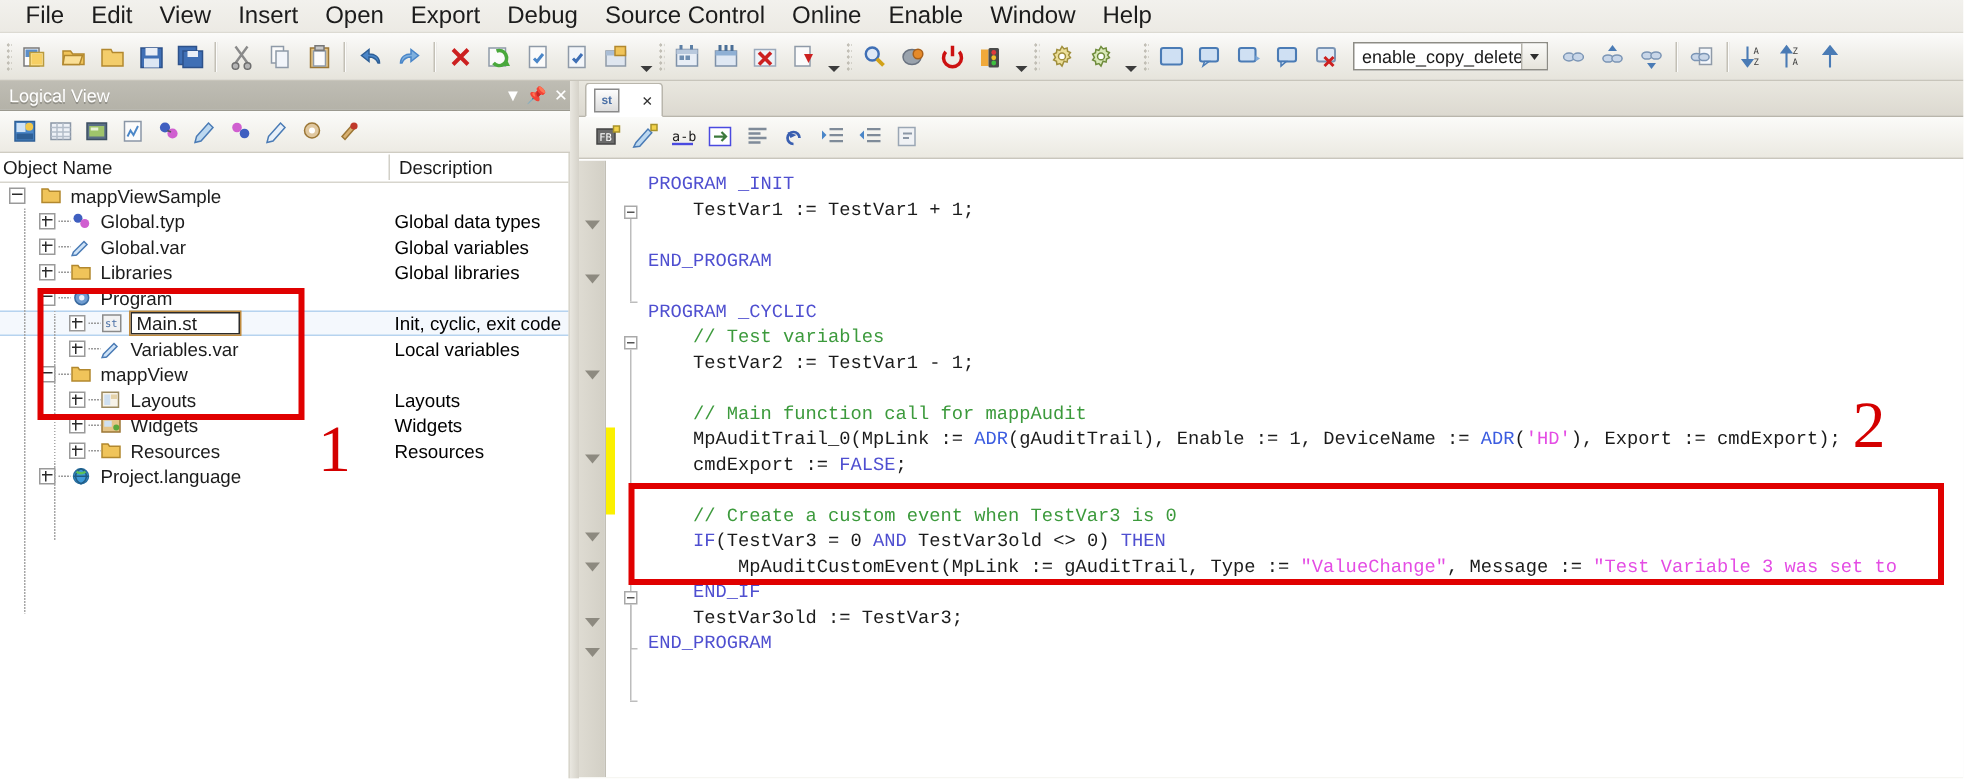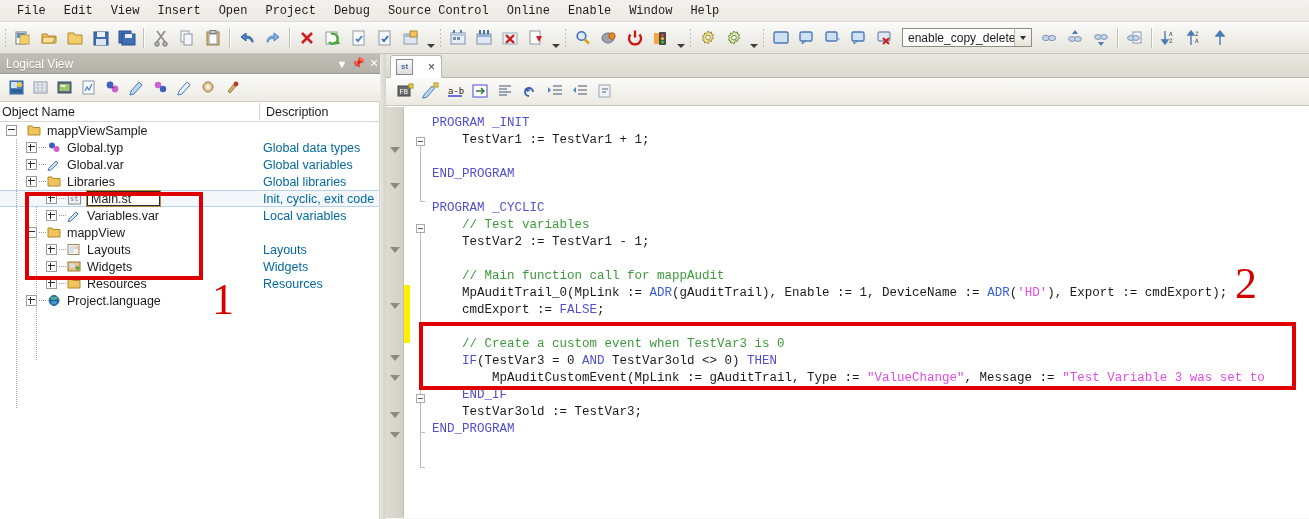--- a/index.html
+++ b/index.html
@@ -17,22 +17,22 @@
 
   
   .menubar {
     position: absolute; left: 0; top: 0; width: 1309px; height: 22px;
     background: linear-gradient(to bottom, #f2f1ed 0%, #eceae4 100%);
     border-bottom: 1px solid #dcdad2;
     display: flex; align-items: center;
     padding-left: 8px; box-sizing: border-box;
   }
   .menu-item {
-    padding: 3px 9px; font-size: 12px; color: #1c1c1c;
-    white-space: nowrap; cursor: default; line-height: 14px; font-family: Liberation Mono, monospace;
+    padding: 3px 9px; font-size: 16px; color: #1c1c1c;
+    white-space: nowrap; cursor: default; line-height: 14px;
   }
 
   
   .toolbar {
     position: absolute; left: 0; top: 22px; width: 1309px; height: 32px;
     background: linear-gradient(to bottom, #fbfbfa 0%, #f0efea 48%, #e6e4dc 100%);
     border-bottom: 1px solid #c8c5bb;
     display: flex; align-items: center; box-sizing: border-box;
     padding-left: 2px;
   }
@@ -119,21 +119,21 @@
   .tree { position: relative; background: #ffffff; height: 395px; overflow: hidden; }
   .trow {
     height: 17px; display: flex; align-items: center; position: relative;
     box-sizing: border-box;
   }
   .trow.sel {
     background: #f4f8fd; border-top: 1px solid #b6d3ef; border-bottom: 1px solid #b6d3ef;
   }
   .tname { width: 259px; display: flex; align-items: center; position: relative; }
   .tdesc {
-    padding-left: 4px; font-size: 12.5px; color: #0369a1;
+    padding-left: 4px; font-size: 12.5px; color: #000000;
     white-space: nowrap; overflow: hidden;
   }
   .exp {
     width: 9px; height: 9px; border: 1px solid #9a9a9a; background: #fff;
     position: relative; flex: 0 0 auto; margin-right: 2px;
   }
   .exp::before {
     content: ""; position: absolute; left: 1px; right: 1px; top: 3px;
     height: 1px; background: #2b2b2b;
   }
@@ -255,21 +255,21 @@
 <body>
 
 <div class="app">
 
   <div class="menubar" id="menubar">
       <div class="menu-item">File</div>
       <div class="menu-item">Edit</div>
       <div class="menu-item">View</div>
       <div class="menu-item">Insert</div>
       <div class="menu-item">Open</div>
-      <div class="menu-item">Project</div>
+      <div class="menu-item">Export</div>
       <div class="menu-item">Debug</div>
       <div class="menu-item">Source Control</div>
       <div class="menu-item">Online</div>
       <div class="menu-item">Enable</div>
       <div class="menu-item">Window</div>
       <div class="menu-item">Help</div>
     </div>
 
   <div class="toolbar">
     <div class="tb-grip"></div>
@@ -659,20 +659,33 @@
           <div class="tname">
             <span style="display: inline-block; flex: 0 0 auto; width: 26px; height: 1px;"></span>
             <span class="exp plus"></span>
             <span class="dots"></span>
             <span class="ticon"><svg width="15" height="13" viewBox="0 0 15 13">
                 <path d="M1 2h4l1 1.5h7V11H1z" fill="#f0c45a" stroke="#b2882e"></path>
               </svg></span>
             <span class="tlabel">Libraries</span>
           </div>
           <div class="tdesc">Global libraries</div>
+        </div>
+        <div class="trow">
+          <div class="tname">
+            <span style="display: inline-block; flex: 0 0 auto; width: 26px; height: 1px;"></span>
+            <span class="exp"></span>
+            <span class="dots"></span>
+            <span class="ticon"><svg width="15" height="13" viewBox="0 0 15 13">
+                <circle cx="7.5" cy="6.5" r="4.6" fill="#6f9cd0" stroke="#3a6a9f"></circle>
+                <circle cx="7.5" cy="6.5" r="1.8" fill="#e8f1fa"></circle>
+              </svg></span>
+            <span class="tlabel">Program</span>
+          </div>
+          <div class="tdesc"></div>
         </div>
         <div class="trow sel">
           <div class="tname">
             <span style="display: inline-block; flex: 0 0 auto; width: 46px; height: 1px;"></span>
             <span class="exp plus"></span>
             <span class="dots"></span>
             <span class="ticon"><svg width="15" height="13" viewBox="0 0 15 13">
                 <rect x="1.5" y="1" width="12" height="11" fill="#f2f2f2" stroke="#8a8a8a"></rect>
                 <text x="3" y="9" font-size="7" fill="#4a6fa5" font-family="monospace">st</text>
               </svg></span>

